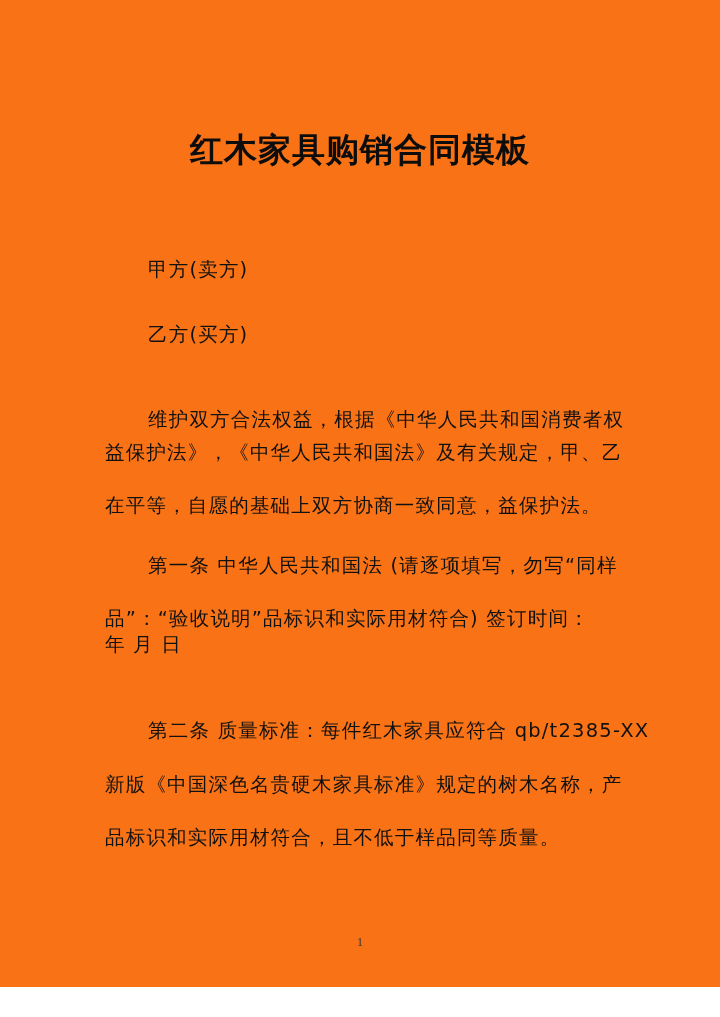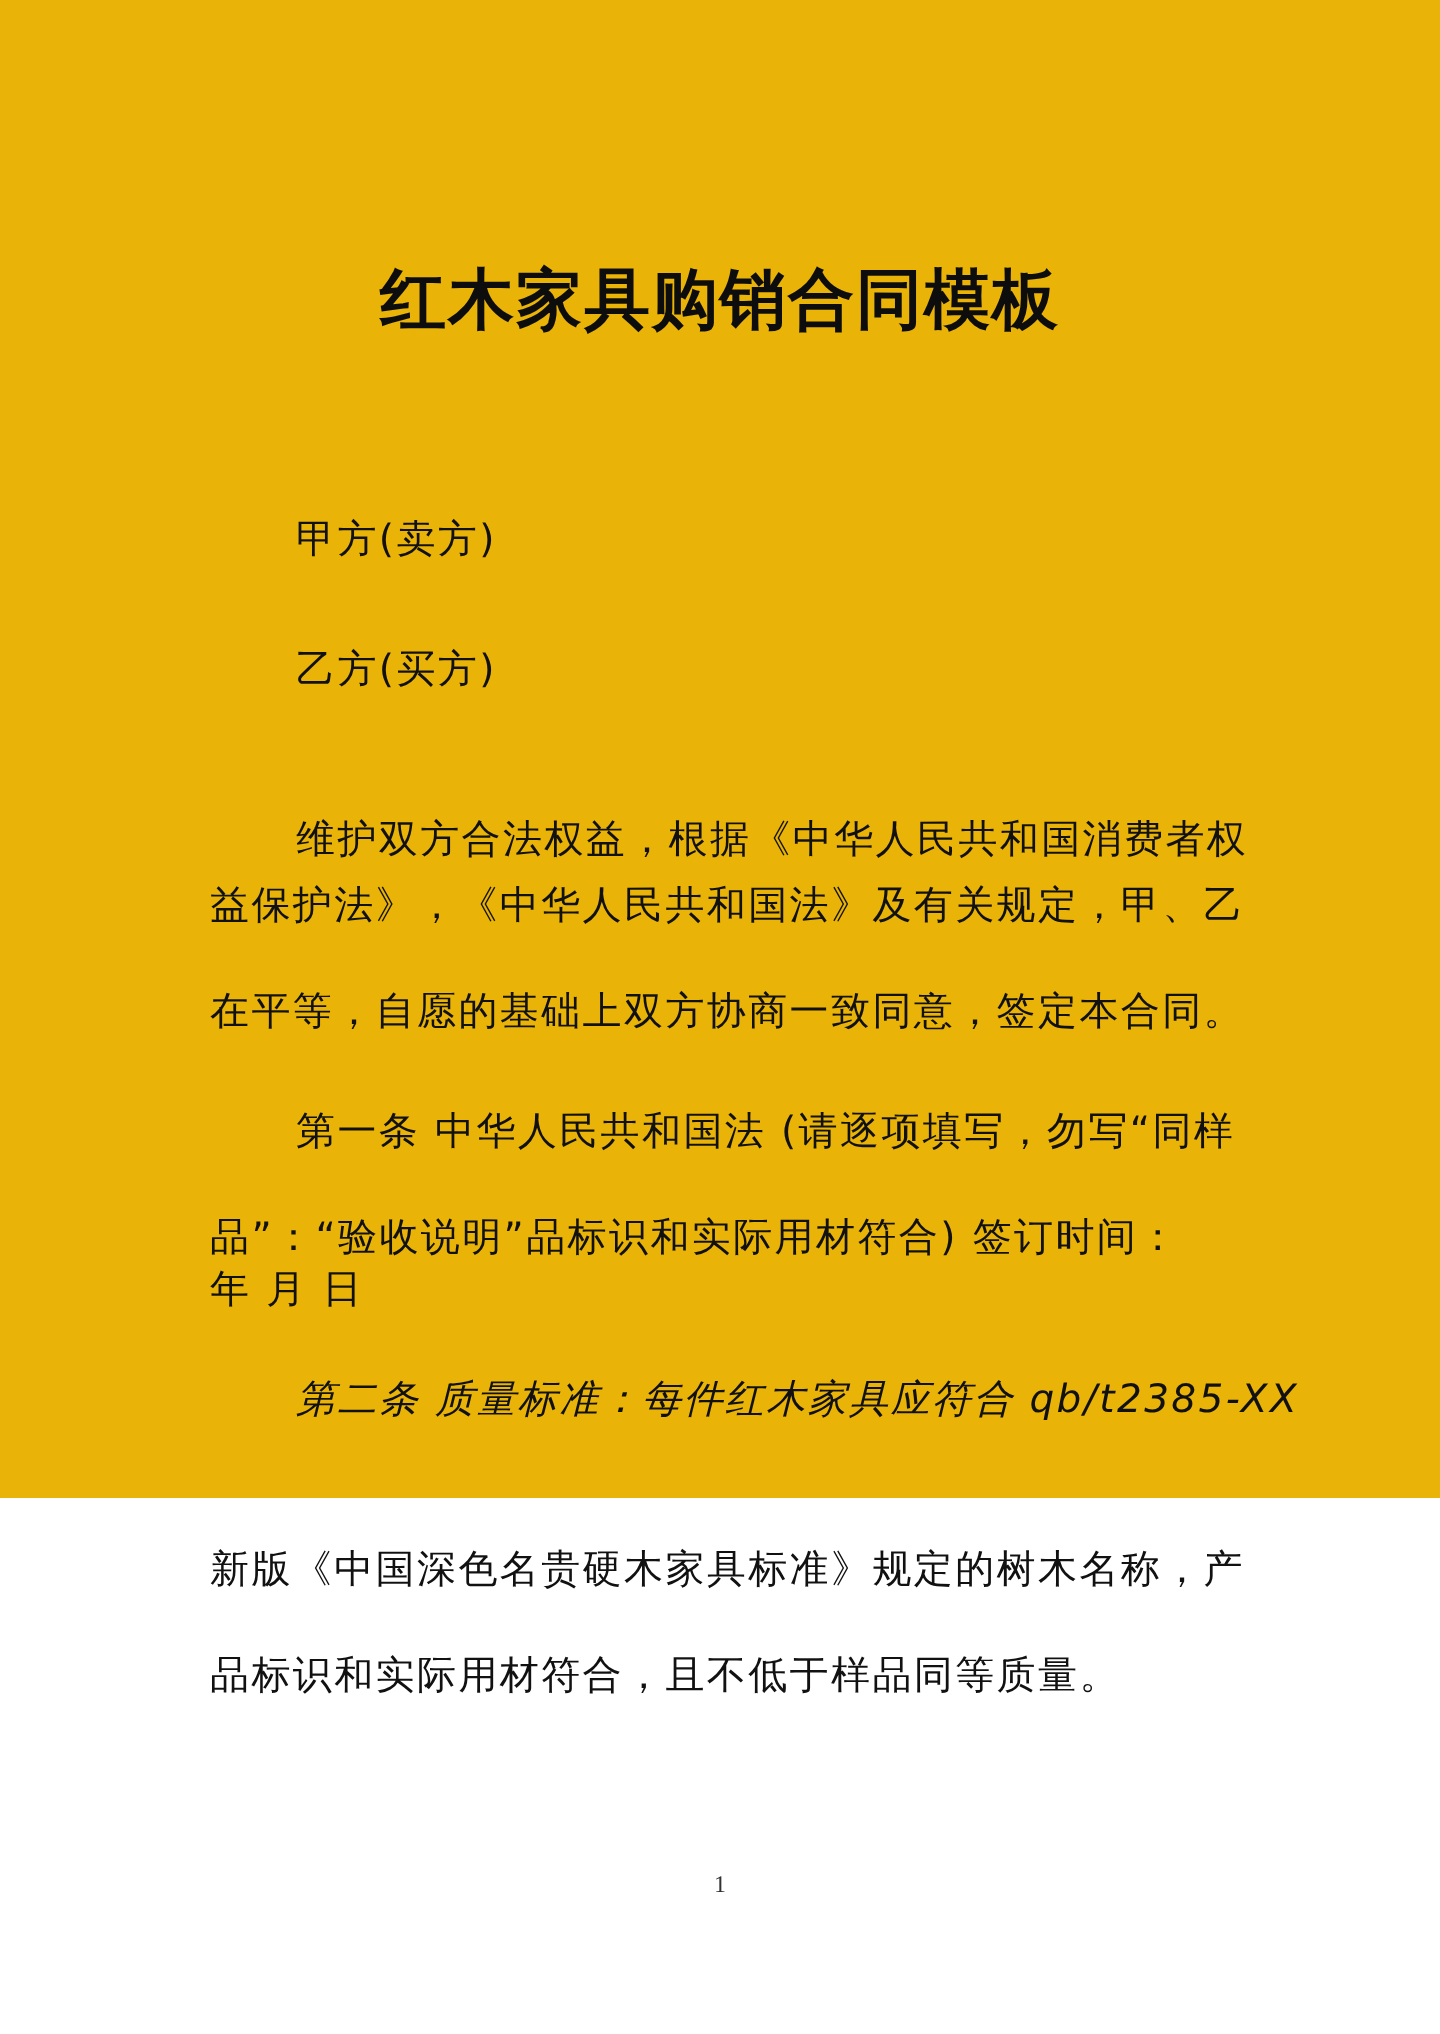--- a/index.html
+++ b/index.html
@@ -12,22 +12,22 @@
     height: 1017px;
     position: relative;
     overflow: hidden;
     font-family: "DejaVu Sans", "Liberation Sans", sans-serif;
     color: #111111;
   }
   .page {
     position: absolute;
     left: 0; top: 0;
     width: 720px;
-    height: 749px;
-    background: #eab308;
+    height: 987px;
+    background: #f97316;
   }
   .title {
     position: absolute;
     left: 0;
     width: 720px;
     top: 128px;
     text-align: center;
     font-size: 33px;
     font-weight: bold;
     letter-spacing: 1px;
@@ -60,29 +60,29 @@
 <div class="page">
 
   <div class="title">红木家具购销合同模板</div>
 
   <div class="line indent" style="top:257px;text-align:center;">甲方(卖方)</div>
   <div class="line indent" style="top:322px;">乙方(买方)</div>
 
   <div>
     <div class="line indent" style="top:407px;text-align:right;">维护双方合法权益，根据《中华人民共和国消费者权</div>
     <div class="line" style="top:440px;">益保护法》，《中华人民共和国法》及有关规定，甲、乙</div>
-    <div class="line" style="top:493px;">在平等，自愿的基础上双方协商一致同意，签定本合同。</div>
+    <div class="line" style="top:493px;">在平等，自愿的基础上双方协商一致同意，益保护法。</div>
   </div>
 
   <div>
     <div class="line indent" style="top:553px;">第一条  中华人民共和国法 (请逐项填写，勿写“同样</div>
     <div class="line" style="top:606px;">品”：“验收说明”品标识和实际用材符合) 签订时间：</div>
     <div class="line" style="top:632px;">年  月  日</div>
   </div>
 
   <div>
-    <div class="line indent" style="top:687px;font-style:italic;">第二条  质量标准：每件红木家具应符合 qb/t2385-XX</div>
+    <div class="line indent" style="top:718px;">第二条  质量标准：每件红木家具应符合 qb/t2385-XX</div>
     <div class="line" style="top:772px;">新版《中国深色名贵硬木家具标准》规定的树木名称，产</div>
     <div class="line" style="top:825px;">品标识和实际用材符合，且不低于样品同等质量。</div>
   </div>
 
   <div class="page-num">1</div>
 </div>
 
 </body></html>

